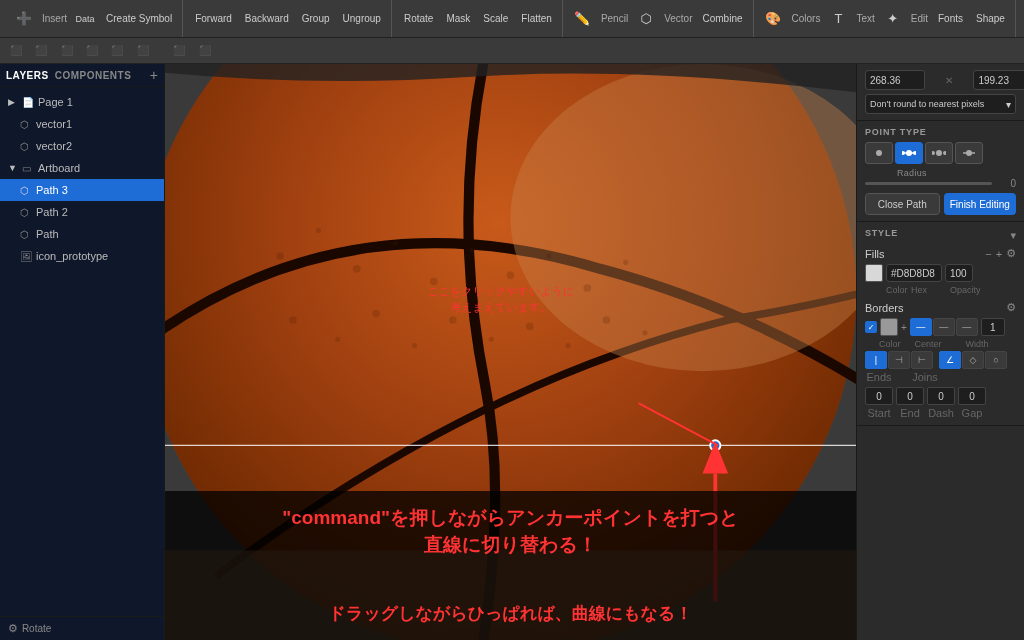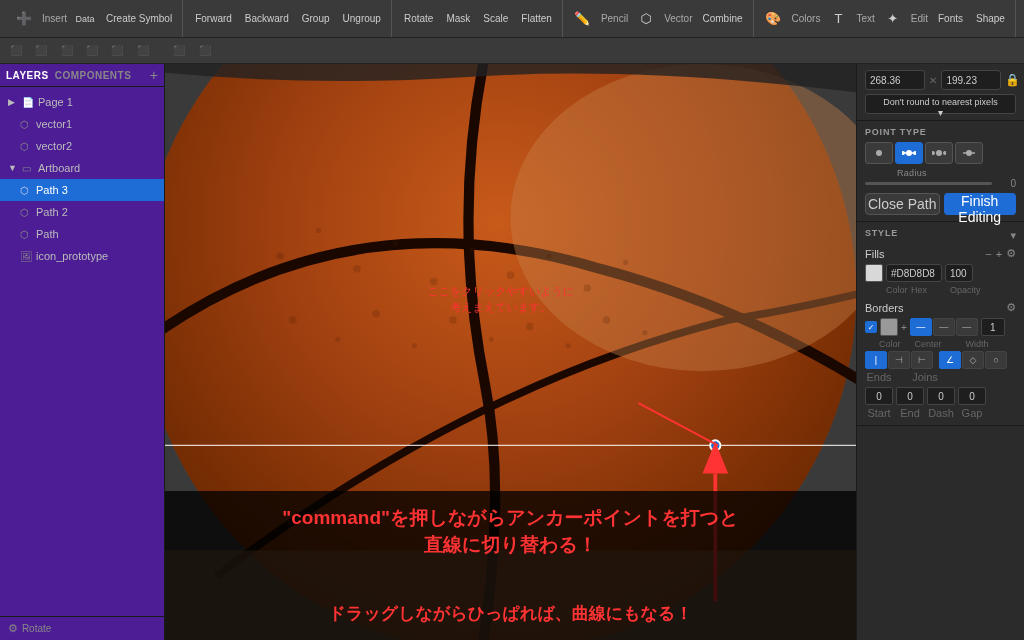--- a/index.html
+++ b/index.html
@@ -70,21 +70,21 @@
 
     
     .main-layout {
       display: flex;
       height: calc(640px - 38px - 26px);
     }
 
     
     .left-panel {
       width: 165px;
-      background: #4c1d95;
+      background: #0f172a;
       border-right: 1px solid #1a1a1a;
       display: flex;
       flex-direction: column;
       flex-shrink: 0;
     }
     .panel-tabs {
       display: flex;
       align-items: center;
       padding: 4px 6px;
       border-bottom: 1px solid #1a1a1a;
@@ -202,21 +202,21 @@
       overflow-y: auto;
       flex-shrink: 0;
     }
     .rp-section {
       padding: 6px 8px;
       border-bottom: 1px solid #1a1a1a;
     }
     .rp-row {
       display: flex;
       align-items: center;
-      gap: 4px;
+      gap: 20px;
       margin-bottom: 4px;
     }
     .rp-input {
       background: #1e1e1e;
       border: 1px solid #444;
       border-radius: 3px;
       color: #ccc;
       font-size: 10px;
       padding: 2px 4px;
       width: 60px;
@@ -240,21 +240,20 @@
       background: #1e1e1e;
       border: 1px solid #444;
       border-radius: 3px;
       color: #ccc;
       font-size: 10px;
       padding: 2px 4px;
       width: 100%;
       height: 20px;
       display: flex; align-items: center; justify-content: space-between;
       cursor: pointer;
-      flex-direction: column;
     }
     
     .point-type-btns {
       display: flex;
       gap: 2px;
       margin-bottom: 4px;
     }
     .pt-btn {
       width: 28px; height: 22px;
       background: #3a3a3a;
@@ -284,21 +283,21 @@
     }
     
     .action-btns {
       display: flex; gap: 4px; margin-top: 4px;
     }
     .action-btn {
       flex: 1;
       height: 22px;
       border-radius: 4px;
       border: none;
-      font-size: 14px;
+      font-size: 10px;
       cursor: pointer;
     }
     .btn-close-path {
       background: #3a3a3a;
       color: #ccc;
       border: 1px solid #555;
     }
     .btn-finish {
       background: #1e6cd6;
       color: #fff;

